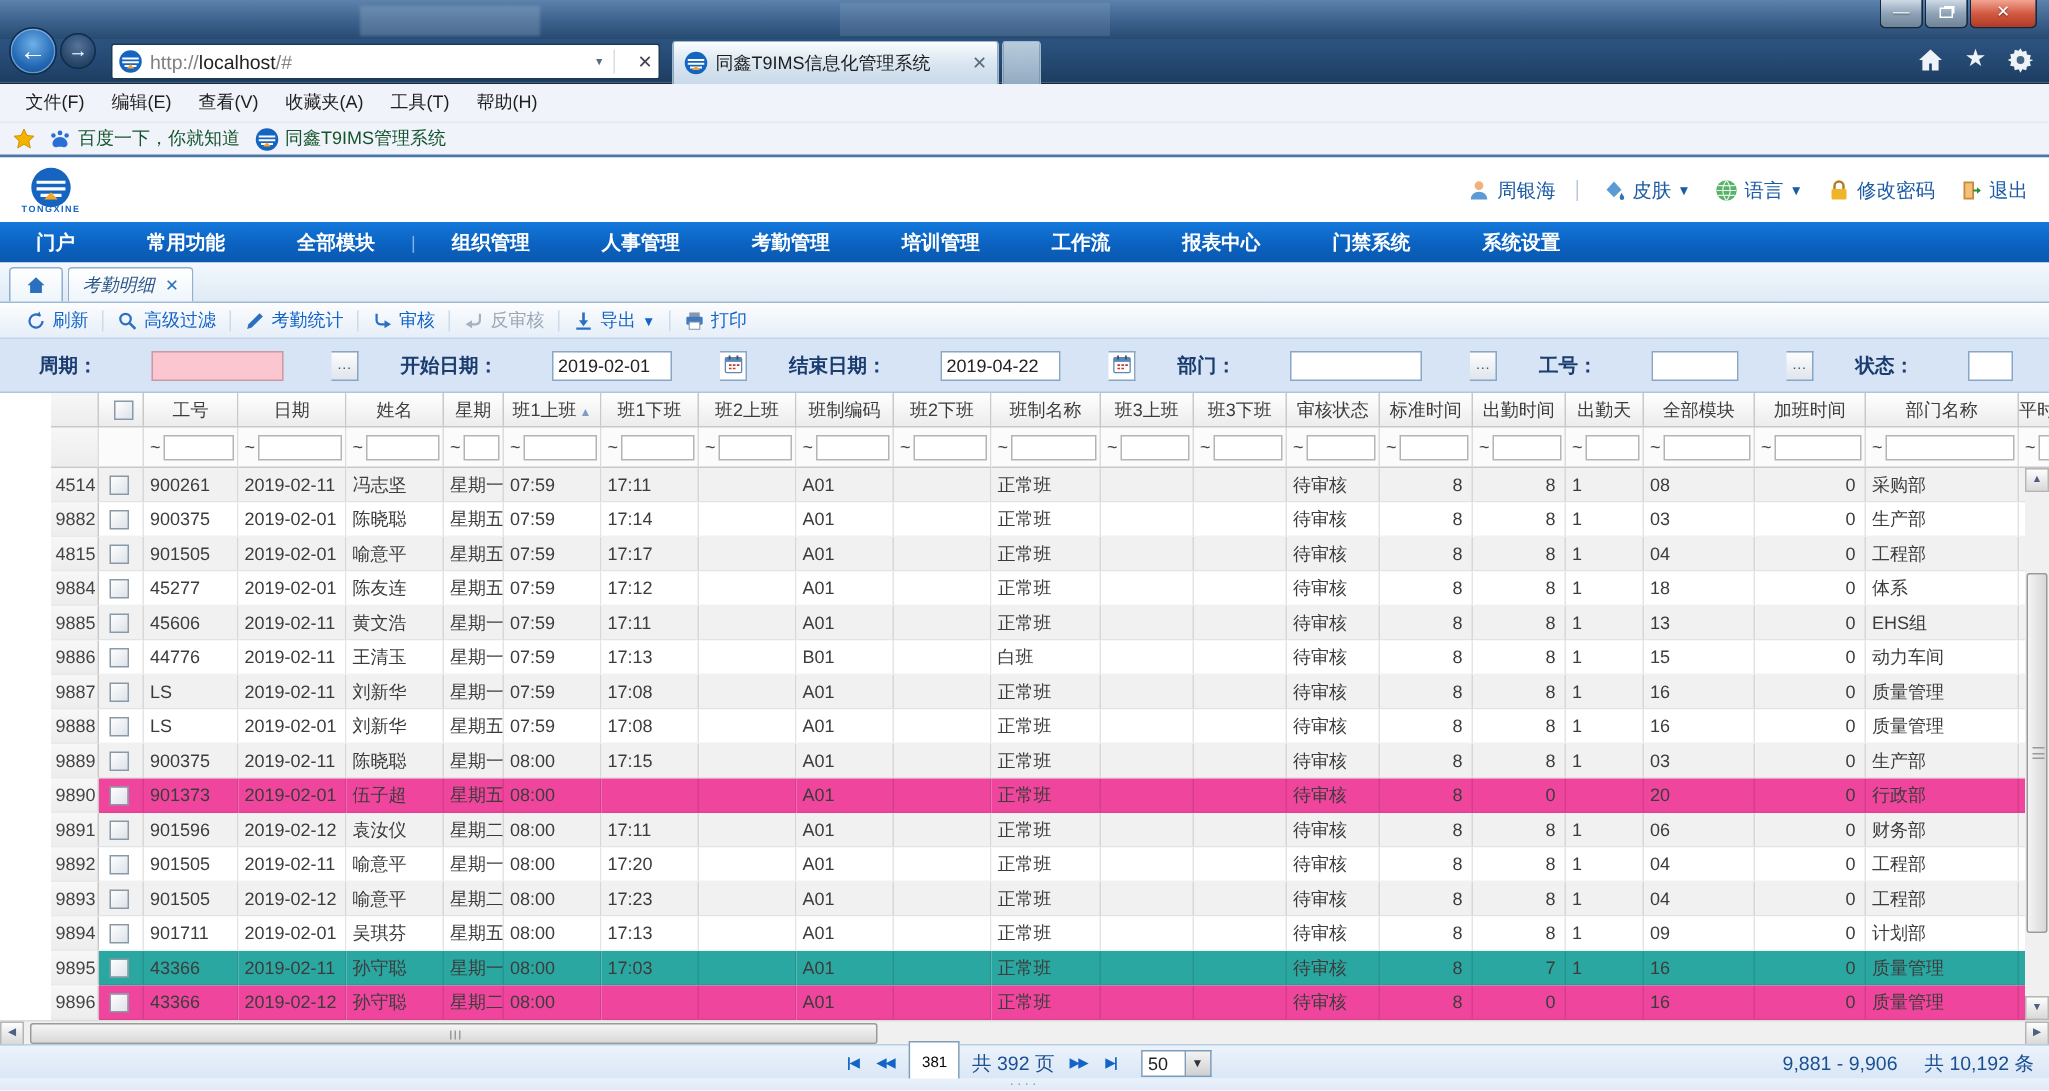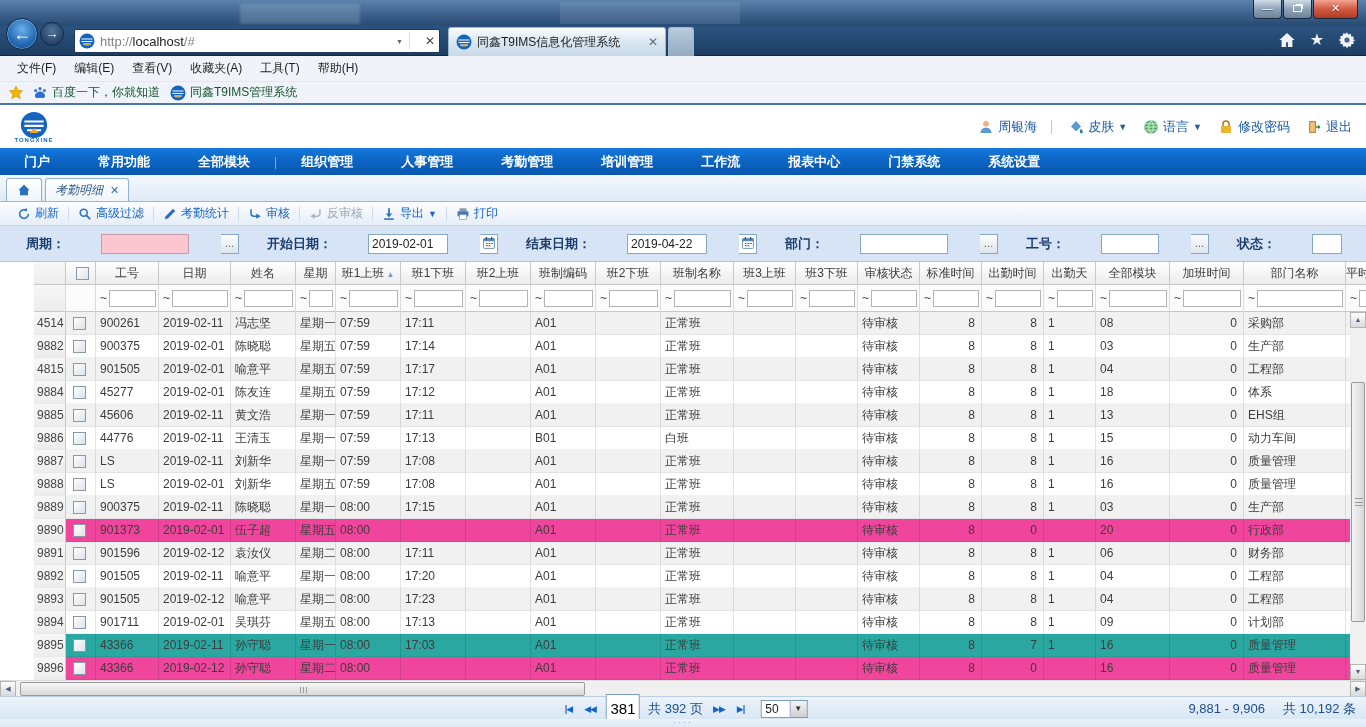--- a/index.html
+++ b/index.html
@@ -158,21 +158,21 @@
     background:linear-gradient(180deg,#f6f6f6,#d8d8d8); border:1px solid #9a9a9a; border-radius:2px; }
   .h-grip { position:absolute; left:50%; top:4px; width:1px; height:6px; background:#9a9a9a;
     box-shadow:-3px 0 0 #9a9a9a, 3px 0 0 #9a9a9a; }
 
   
   .pager { position:relative; height:23px; background:linear-gradient(180deg,#ecf3fb,#d9e7f5);
     border-top:1px solid #b9cde3; }
   .pager-center { position:absolute; left:50%; top:0; transform:translateX(-50%); height:23px;
     display:flex; align-items:center; }
   .pg-btn { color:#1464c8; font-size:9px; letter-spacing:-1px; margin:0 6px; font-weight:bold; }
-  .pg-input { width:34px; height:30px; border:1px solid #7f9db9; text-align:center; font-size:15px; margin:0 4px; }
+  .pg-input { width:34px; height:30px; border:1px solid #7f9db9; text-align:center; font-size:10px; margin:0 4px; }
   .pg-label { color:#1b4f93; font-size:13px; margin:0 4px; white-space:nowrap; }
   .pg-size { display:flex; align-items:center; margin-left:10px; }
   .pg-size .val { width:30px; height:18px; border:1px solid #7f9db9; background:#fff; font-size:12px;
     padding-left:4px; line-height:16px; color:#222; }
   .pg-size .dbtn { width:17px; height:18px; border:1px solid #7f9db9; border-left:none;
     background:linear-gradient(180deg,#f4f4f4,#d0d0d0); font-size:8px; text-align:center; line-height:16px; color:#333; }
   .pager-right { position:absolute; right:10px; top:0; height:23px; display:flex; align-items:center;
     color:#1b4f93; font-size:13px; }
   .pager-right .gap { width:18px; }
 

